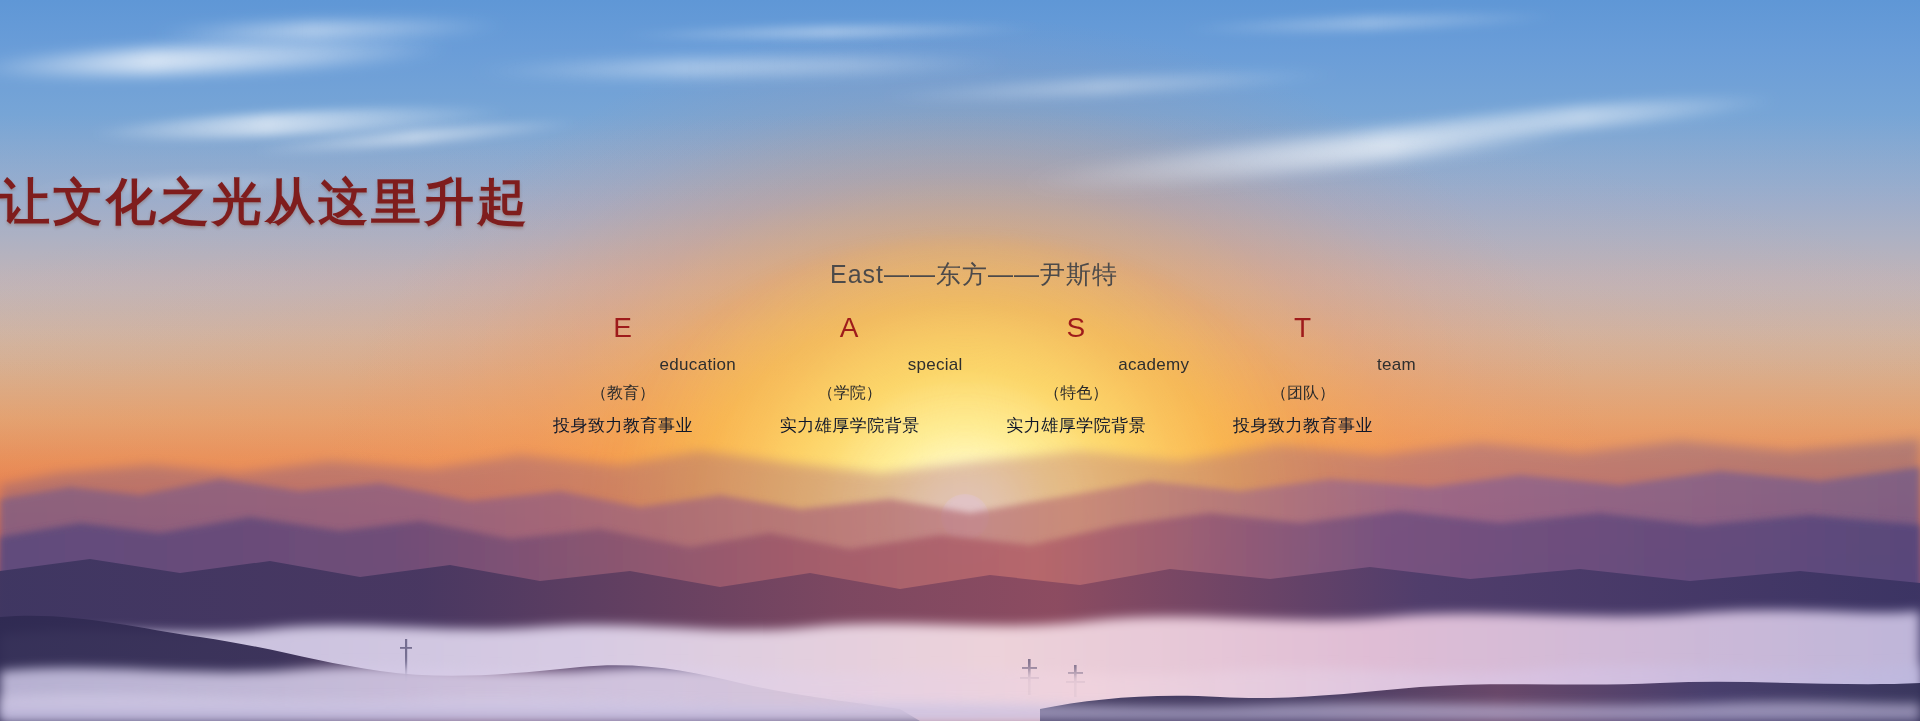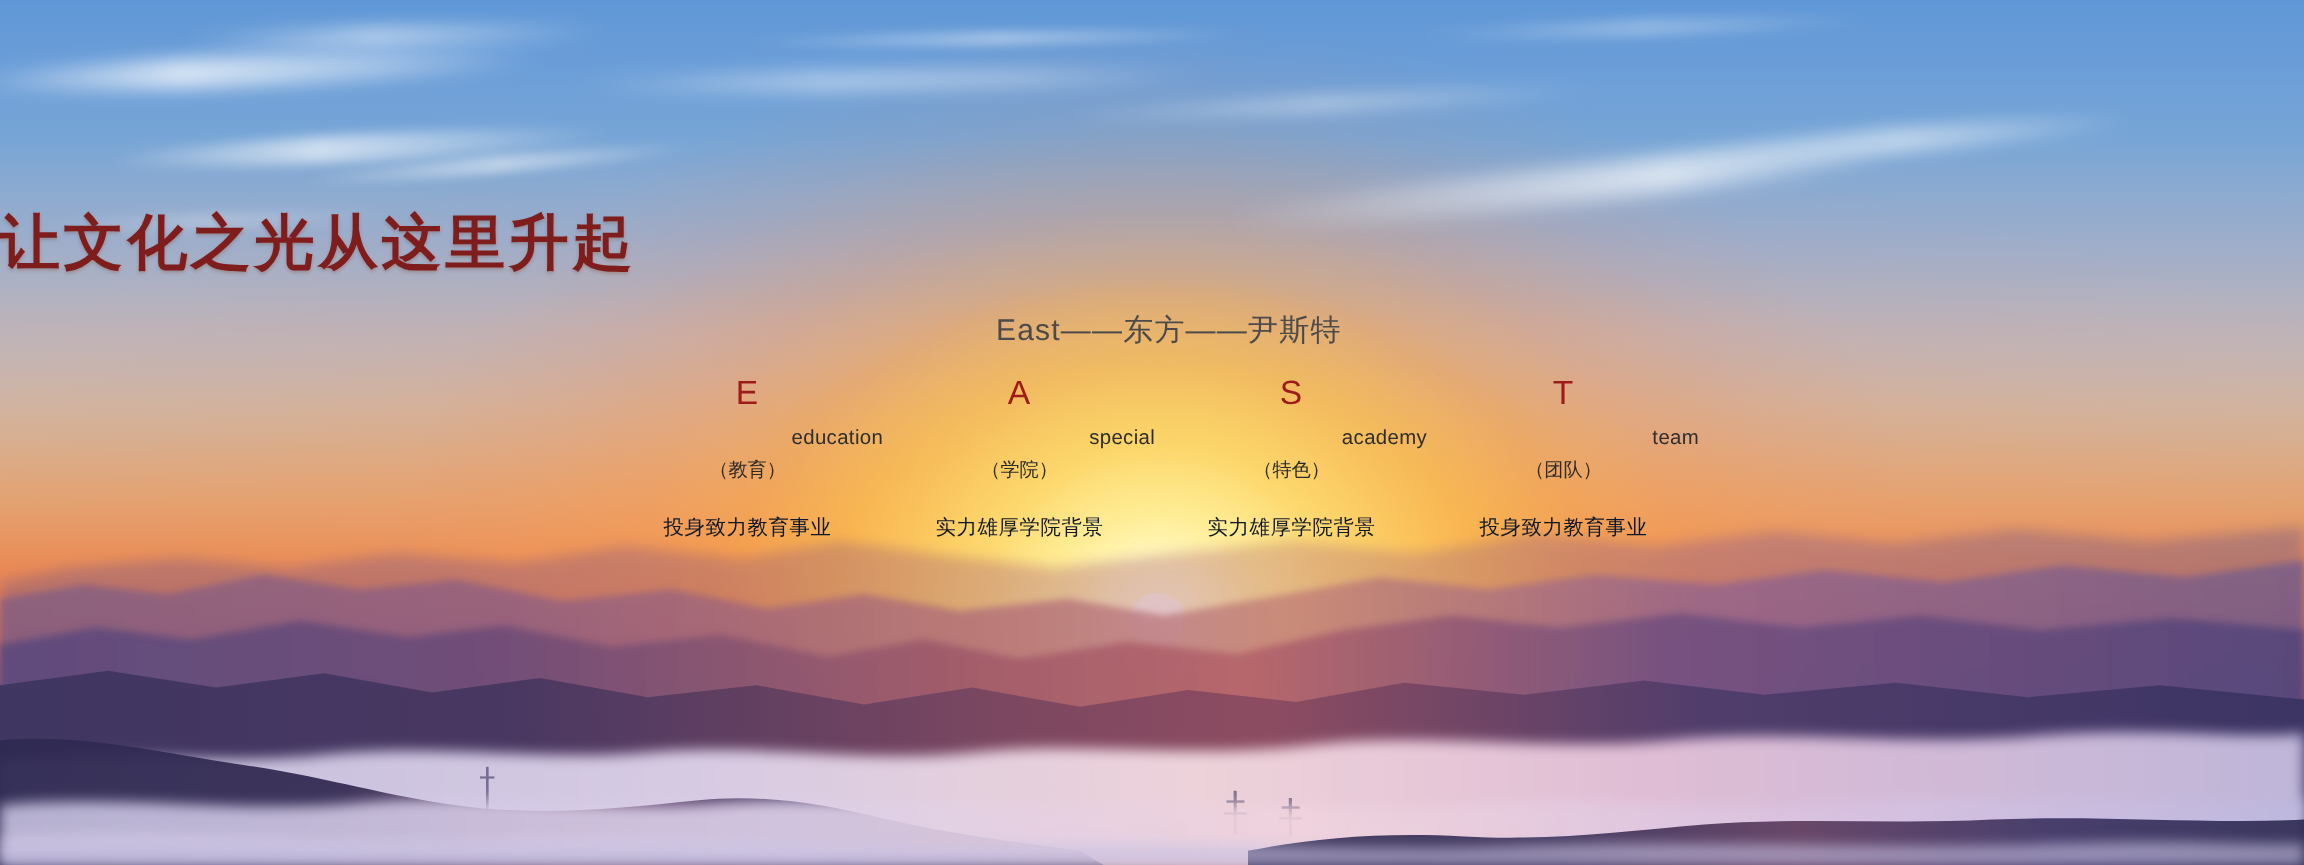--- a/index.html
+++ b/index.html
@@ -189,21 +189,21 @@
     font-size:17px;
     color:#2e2e2e;
     letter-spacing:.3px;
     margin-bottom:12px;
     text-align:right;
   }
   .pillar .cn-paren {
     font-size:16px;
     color:#2b2b2b;
     letter-spacing:0;
-    margin-bottom:30px;
+    margin-bottom:16px;
   }
   .pillar .cn-desc {
     font-size:17px;
     color:#0f172a;
     letter-spacing:.5px;
   }
 </style>
 </head>
 <body>
 

